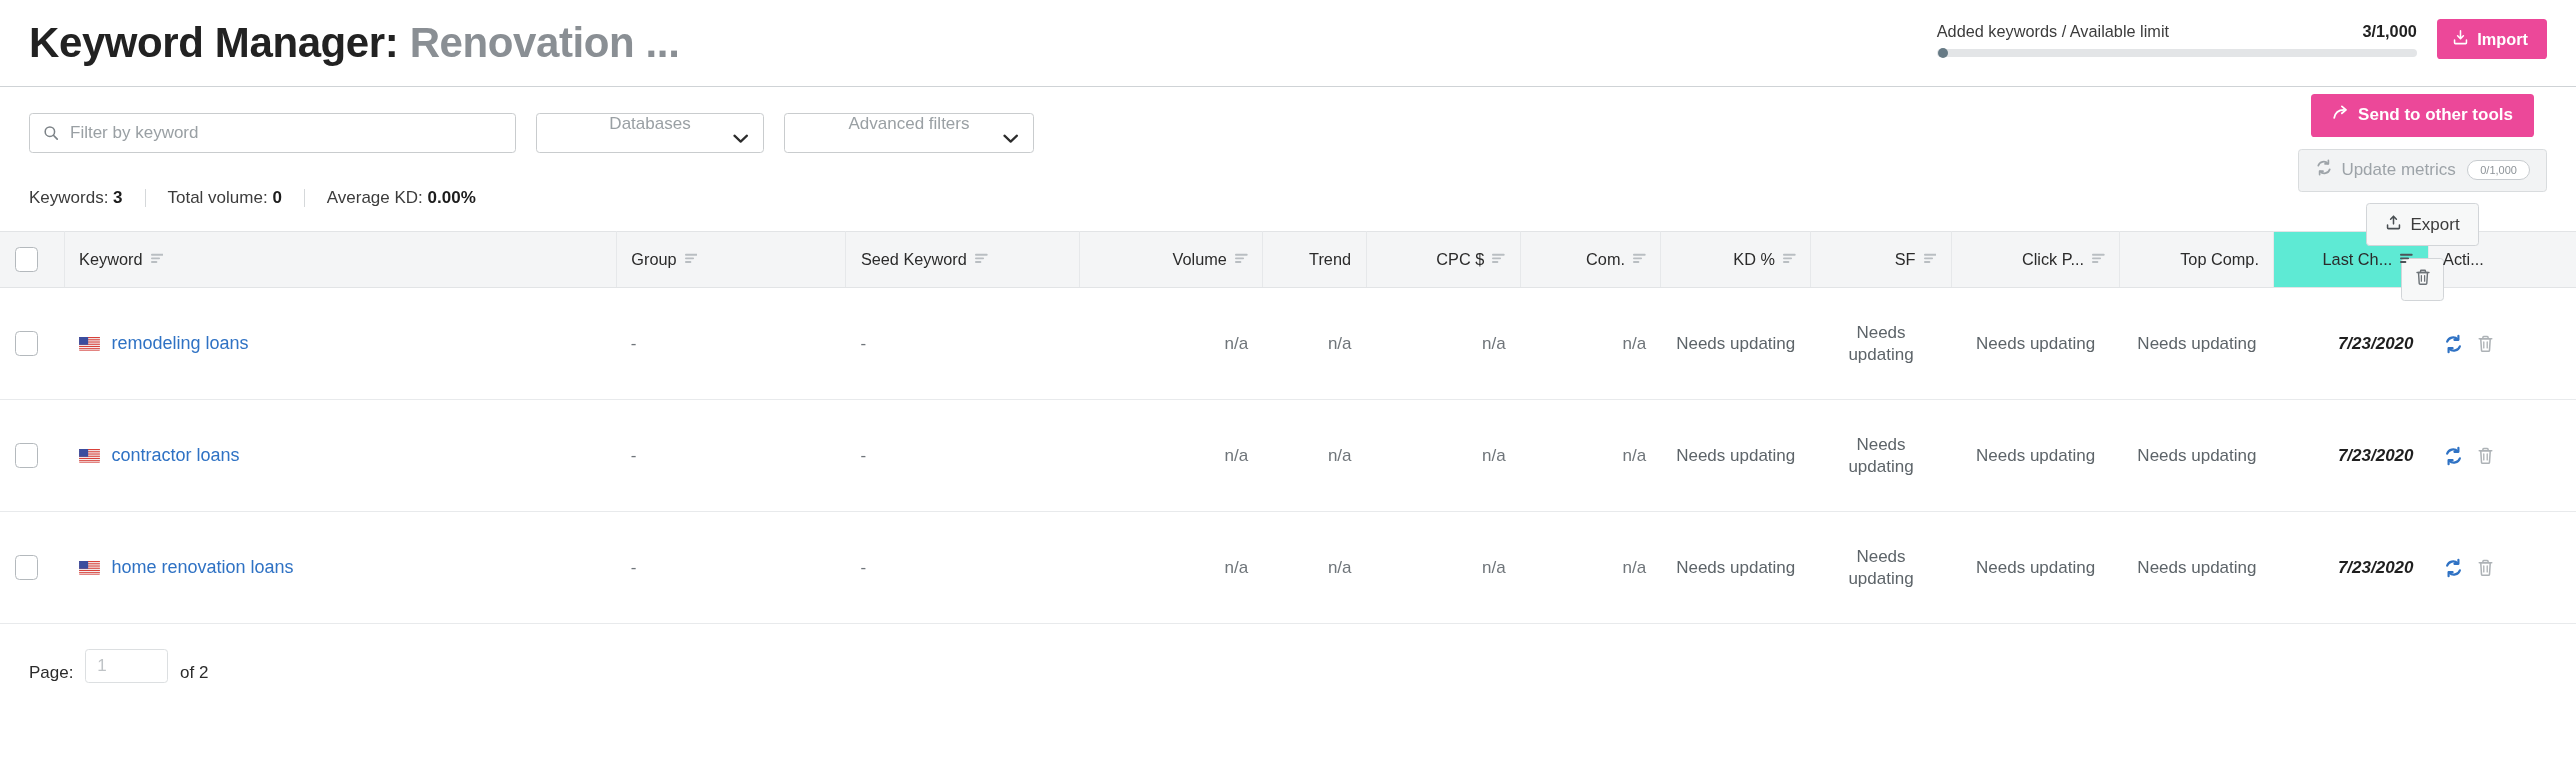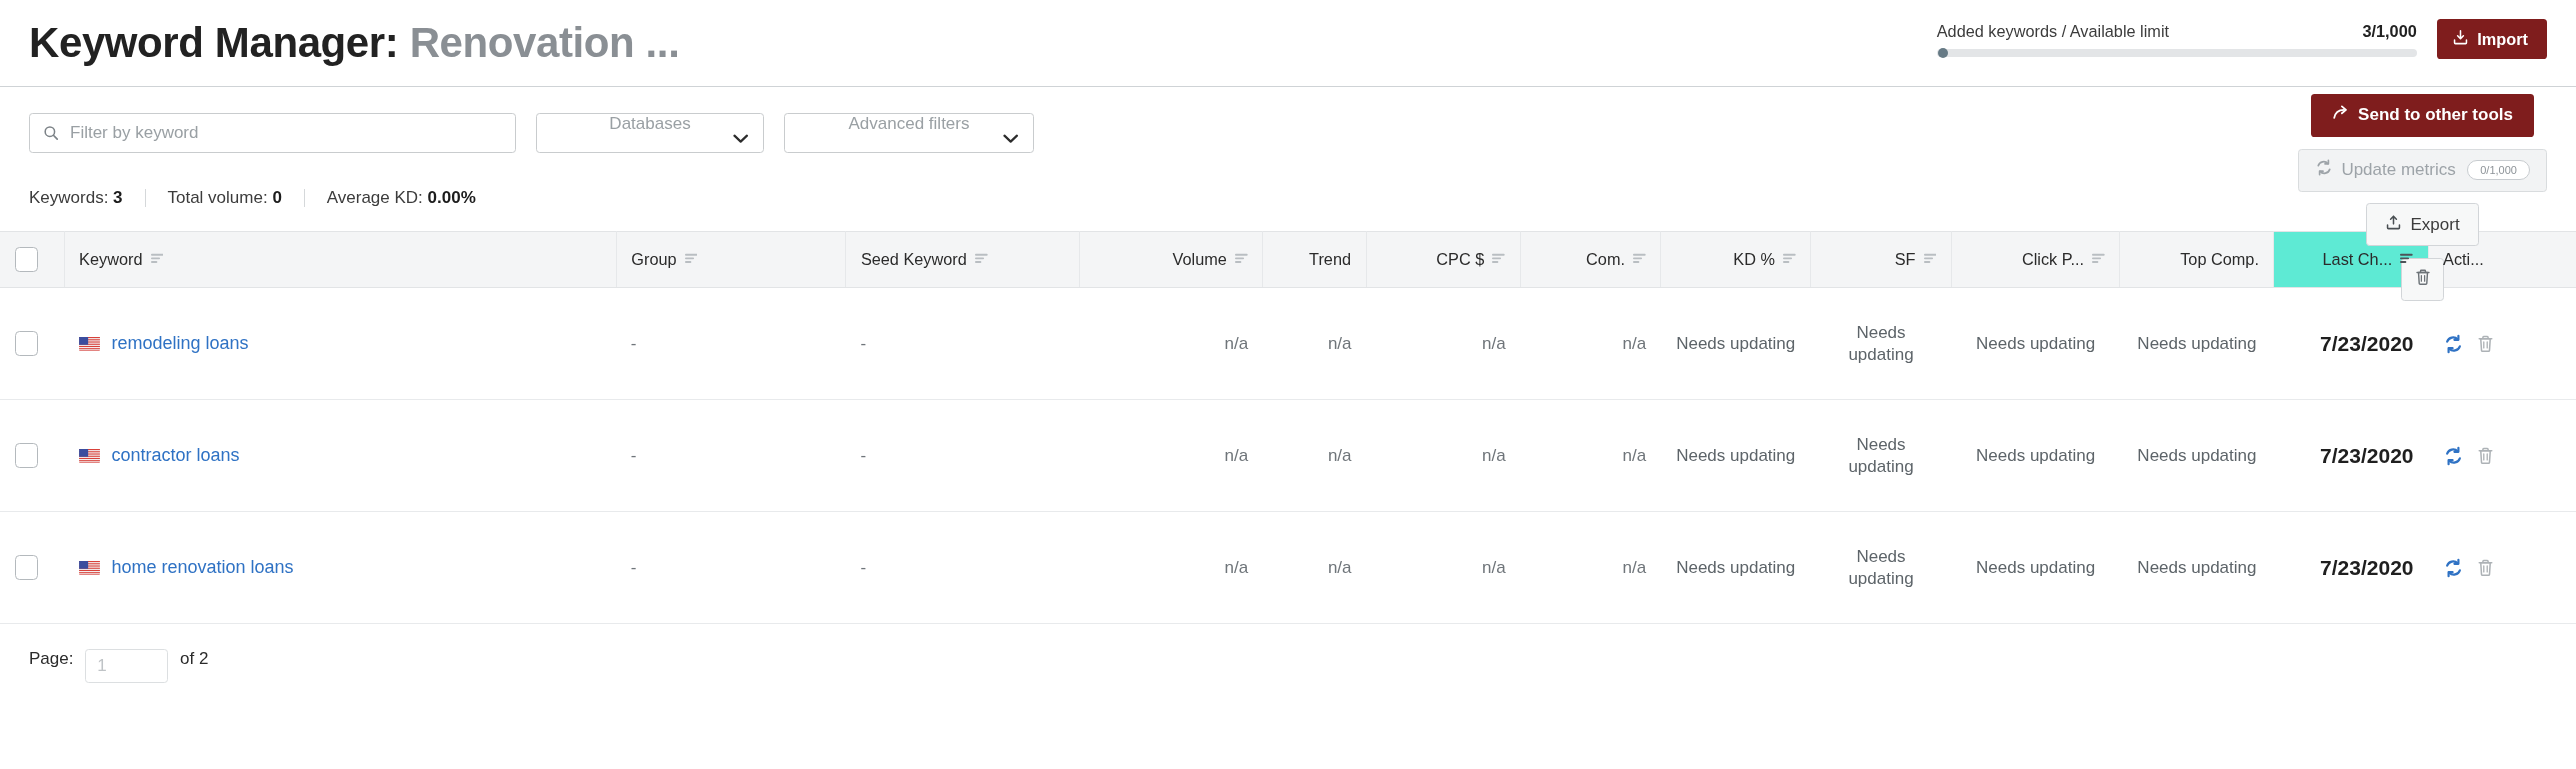--- a/index.html
+++ b/index.html
@@ -67,21 +67,21 @@
     justify-content: center;
     gap: 8.1px;
     border-radius: 3.6px;
     font-size: 16.3px;
     white-space: nowrap;
     cursor: pointer;
     border: 0.9px solid transparent;
     font-family: inherit;
   }
   .btn-primary {
-    background: #7f1d1d;
+    background: #ec4899;
     color: #fff;
     font-weight: 600;
     padding: 0 17px;
     height: 40px;
   }
   .btn-import { height: 40px; padding: 0 18px 0 14.5px; }
 
   
   .filter-bar {
     display: flex;
@@ -266,23 +266,24 @@
   .needs {
     color: #5d6469;
     font-size: 17px;
     line-height: 1.28;
     text-align: center;
     display: block;
   }
   .date-cell {
     color: #1f1f1f;
     font-weight: 600;
-    font-size: 21px;
+    font-size: 17px;
     text-align: right;
     white-space: nowrap;
+    font-style: italic;
   }
   .row-actions {
     display: flex;
     align-items: center;
     justify-content: flex-start;
     gap: 12.7px;
   }
 
   .cbox {
     width: 23.5px;
@@ -292,21 +293,21 @@
     background: #fff;
     cursor: pointer;
     display: block;
   }
 
   .sort-icon { flex: 0 0 auto; display: block; }
 
   
   .pager {
     display: flex;
-    align-items: flex-start;
+    align-items: flex-end;
     gap: 11.8px;
     padding: 25px 29px 0 29px;
     font-size: 17px;
     color: #2b2b2b;
   }
   .pager-input {
     width: 83px;
     height: 34px;
     border: 0.9px solid #dcdfe1;
     border-radius: 3.6px;

